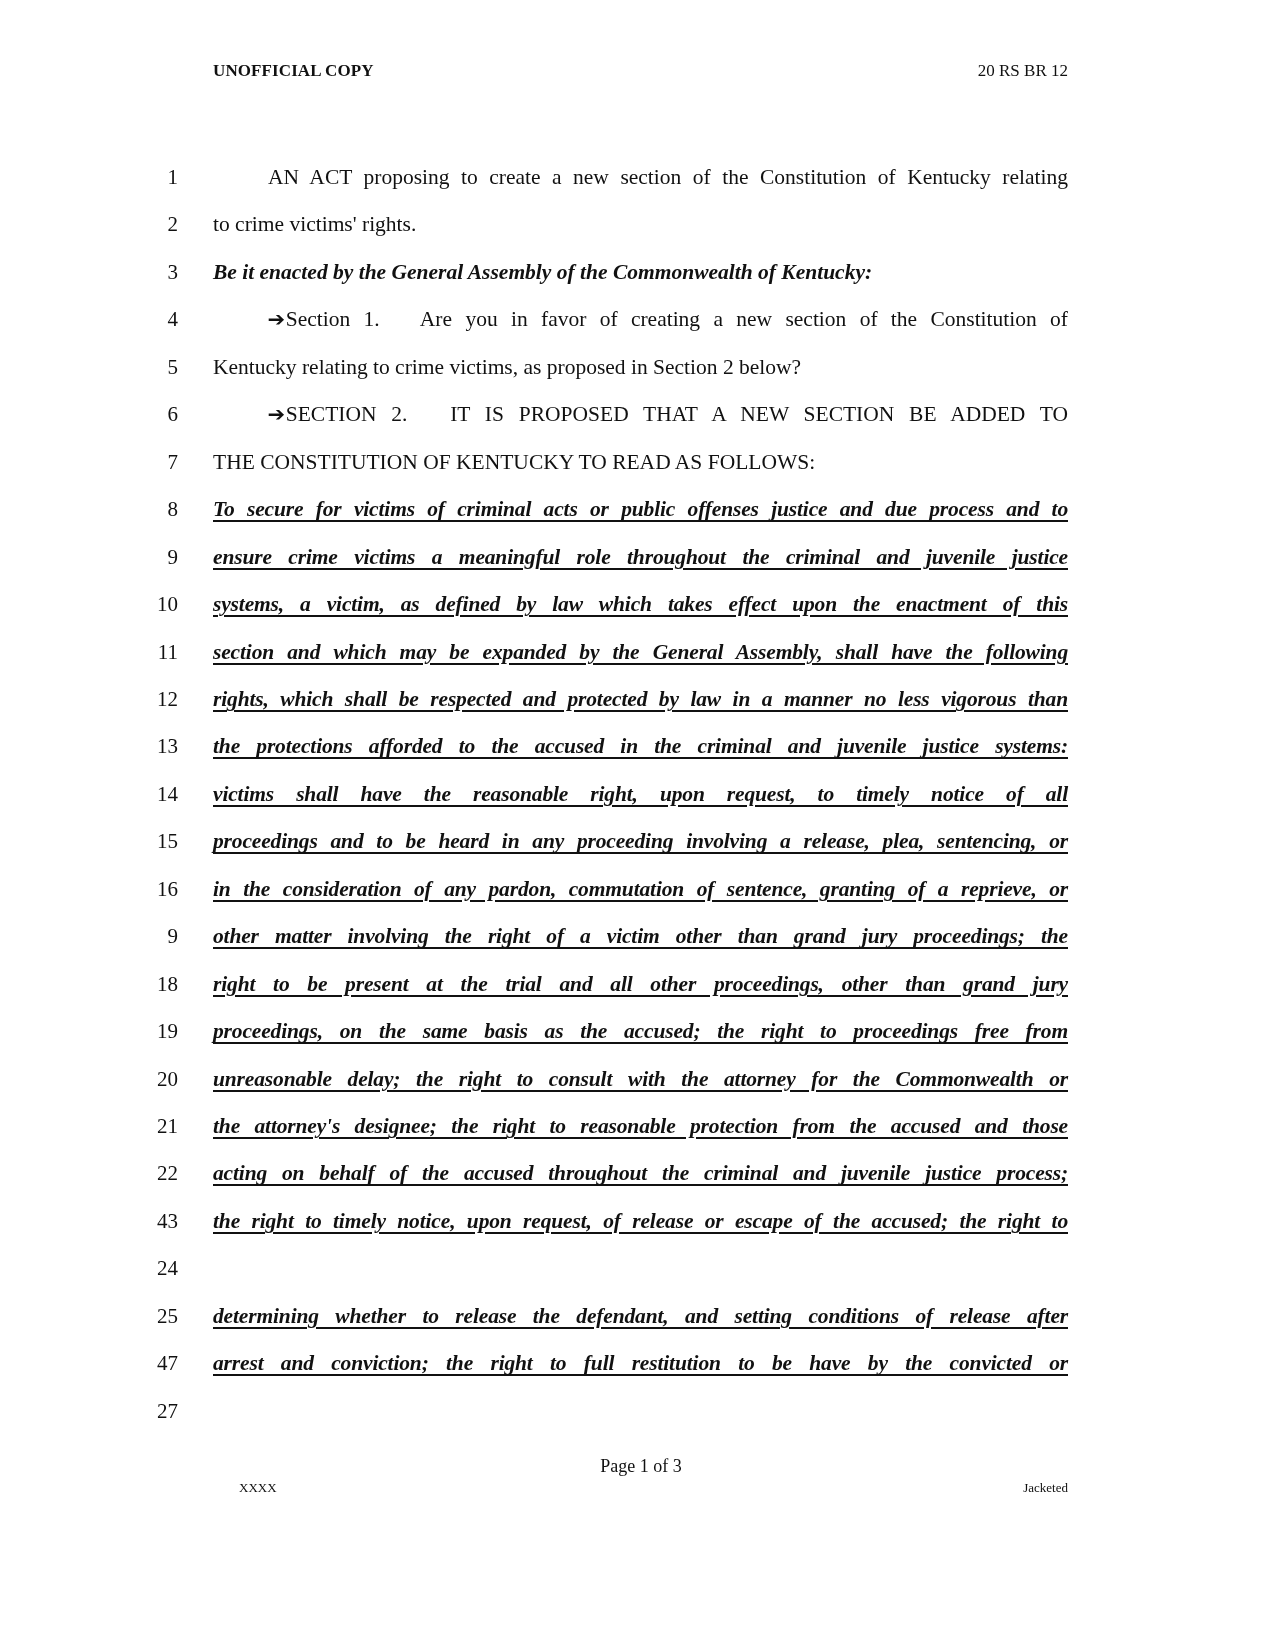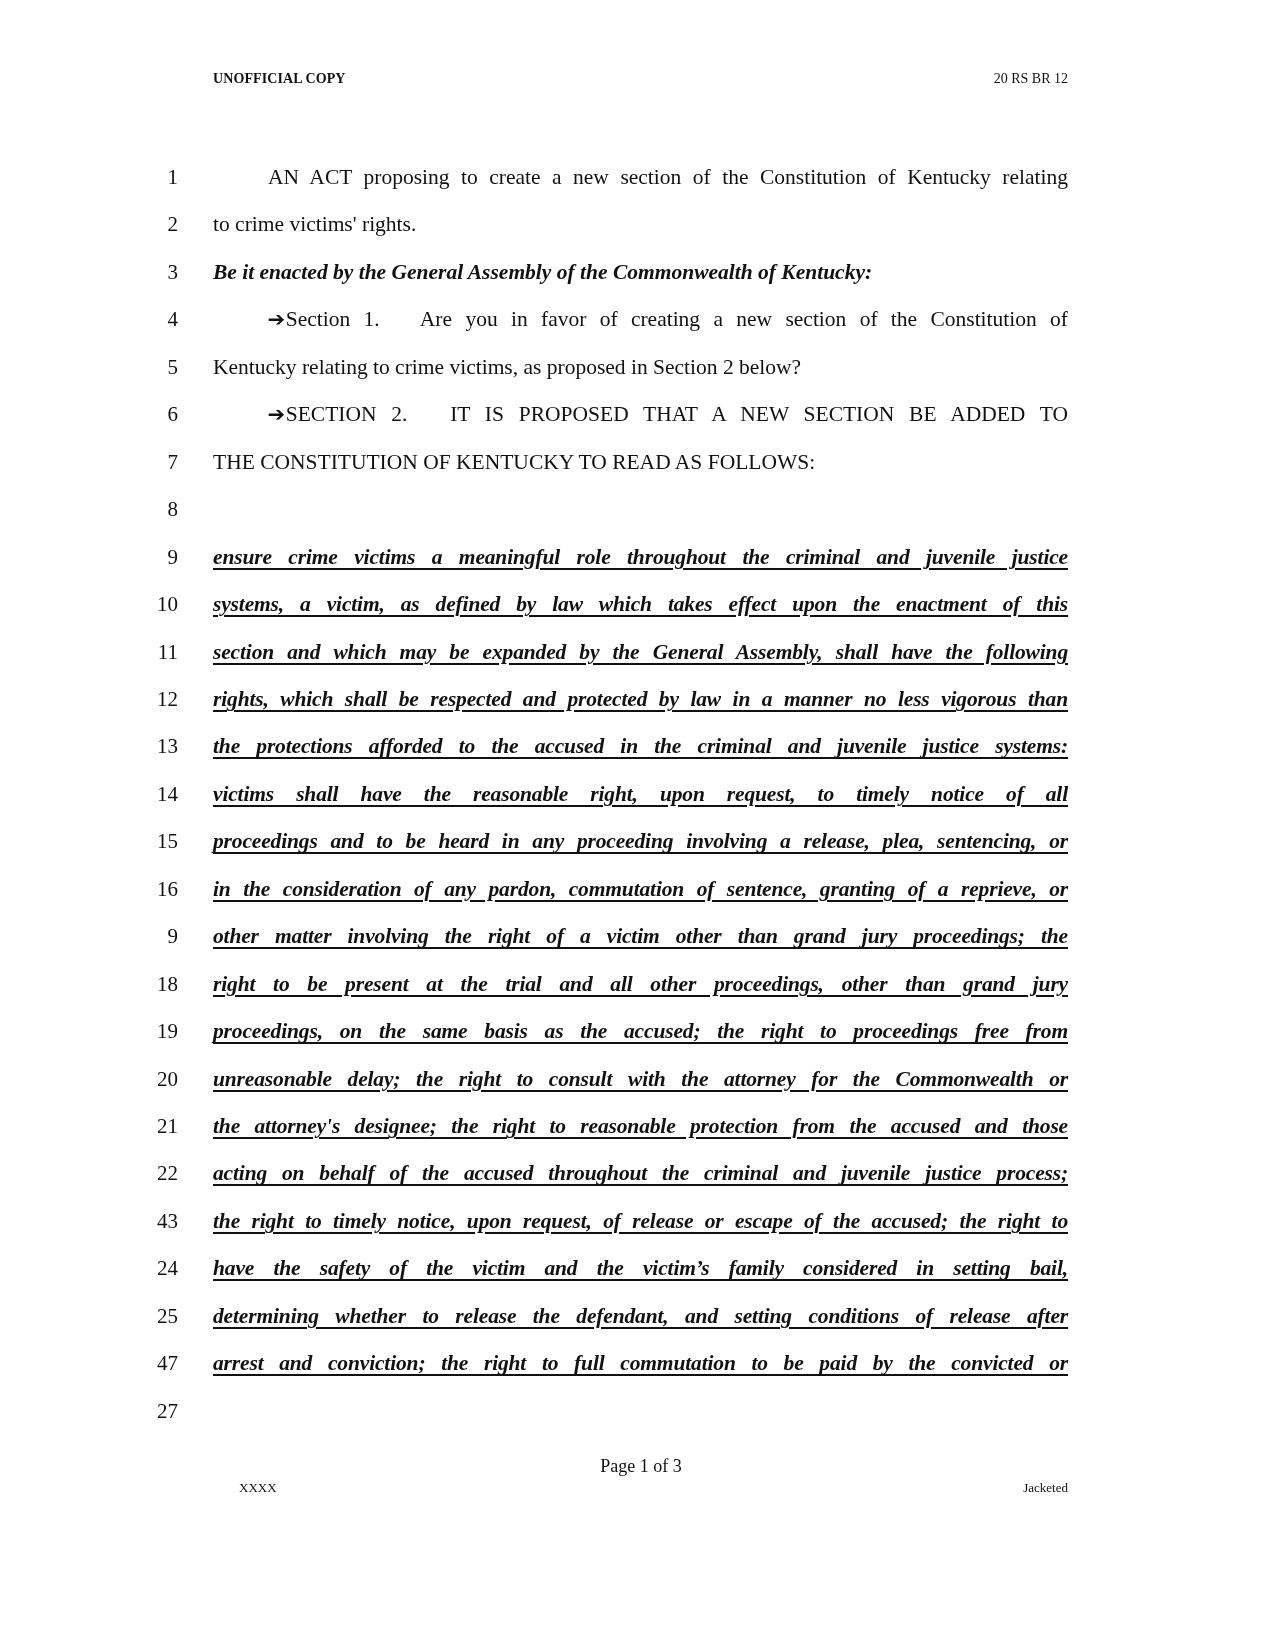--- a/index.html
+++ b/index.html
@@ -10,25 +10,25 @@
   body {
     width: 1265px;
     height: 1638px;
     position: relative;
     overflow: hidden;
     font-family: "Liberation Serif", "DejaVu Serif", serif;
     color: #111111;
   }
   .page-header {
     position: absolute;
-    top: 71px;
+    top: 61px;
     left: 213px;
     width: 855px;
     height: 24px;
-    font-size: 14px;
+    font-size: 17px;
   }
   .header-left {
     position: absolute;
     left: 0;
     top: 0;
     font-weight: bold;
     letter-spacing: 0.1px;
   }
   .header-right {
     position: absolute;
@@ -162,20 +162,21 @@
     <span class="line-text justify indent"><span class="arrow">➔</span><span class="section-label">SECTION 2.</span> <span>IT IS PROPOSED THAT A NEW SECTION BE ADDED TO</span></span>
   </div>
 
   <div class="line" style="top:284.7px">
     <span class="line-number">7</span>
     <span class="line-text">THE CONSTITUTION OF KENTUCKY TO READ AS FOLLOWS:</span>
   </div>
 
   <div class="line" style="top:332.15px">
     <span class="line-number">8</span>
+    <span class="line-text justify new-text">To secure for victims of criminal acts or public offenses justice and due process and to</span>
   </div>
 
   <div class="line" style="top:379.6px">
     <span class="line-number">9</span>
     <span class="line-text justify new-text">ensure crime victims a meaningful role throughout the criminal and juvenile justice</span>
   </div>
 
   <div class="line" style="top:427.05px">
     <span class="line-number">10</span>
     <span class="line-text justify new-text">systems, a victim, as defined by law which takes effect upon the enactment of this</span>
@@ -241,31 +242,30 @@
     <span class="line-text justify new-text">acting on behalf of the accused throughout the criminal and juvenile justice process;</span>
   </div>
 
   <div class="line" style="top:1043.9px">
     <span class="line-number">43</span>
     <span class="line-text justify new-text">the right to timely notice, upon request, of release or escape of the accused; the right to</span>
   </div>
 
   <div class="line" style="top:1091.35px">
     <span class="line-number">24</span>
-    <span class="line-text justify new-text">have the safety of the victim and the victim’s family considered in setting bail,</span>
   </div>
 
   <div class="line" style="top:1138.8px">
     <span class="line-number">25</span>
     <span class="line-text justify new-text">determining whether to release the defendant, and setting conditions of release after</span>
   </div>
 
   <div class="line" style="top:1186.25px">
     <span class="line-number">47</span>
-    <span class="line-text justify new-text">arrest and conviction; the right to full commutation to be paid by the convicted or</span>
+    <span class="line-text justify new-text">arrest and conviction; the right to full restitution to be have by the convicted or</span>
   </div>
 
   <div class="line" style="top:1233.7px">
     <span class="line-number">27</span>
   </div>
 
 </div>
 
 <div class="footer-page">Page 1 of 3</div>
 <div class="footer-left">XXXX</div>

